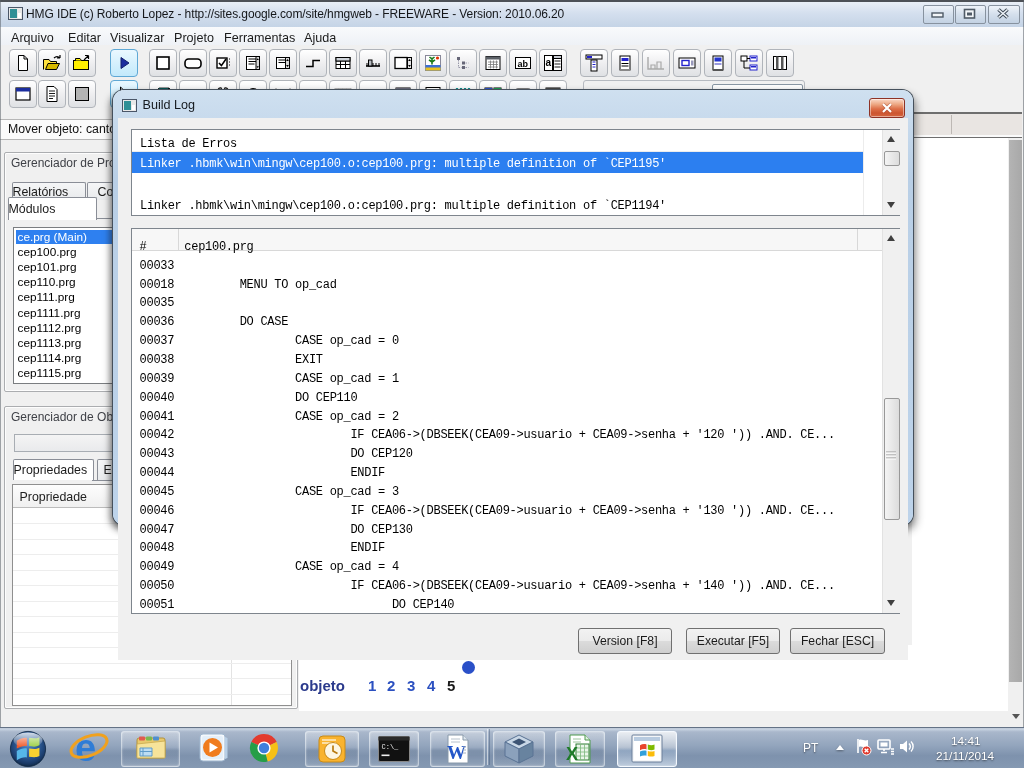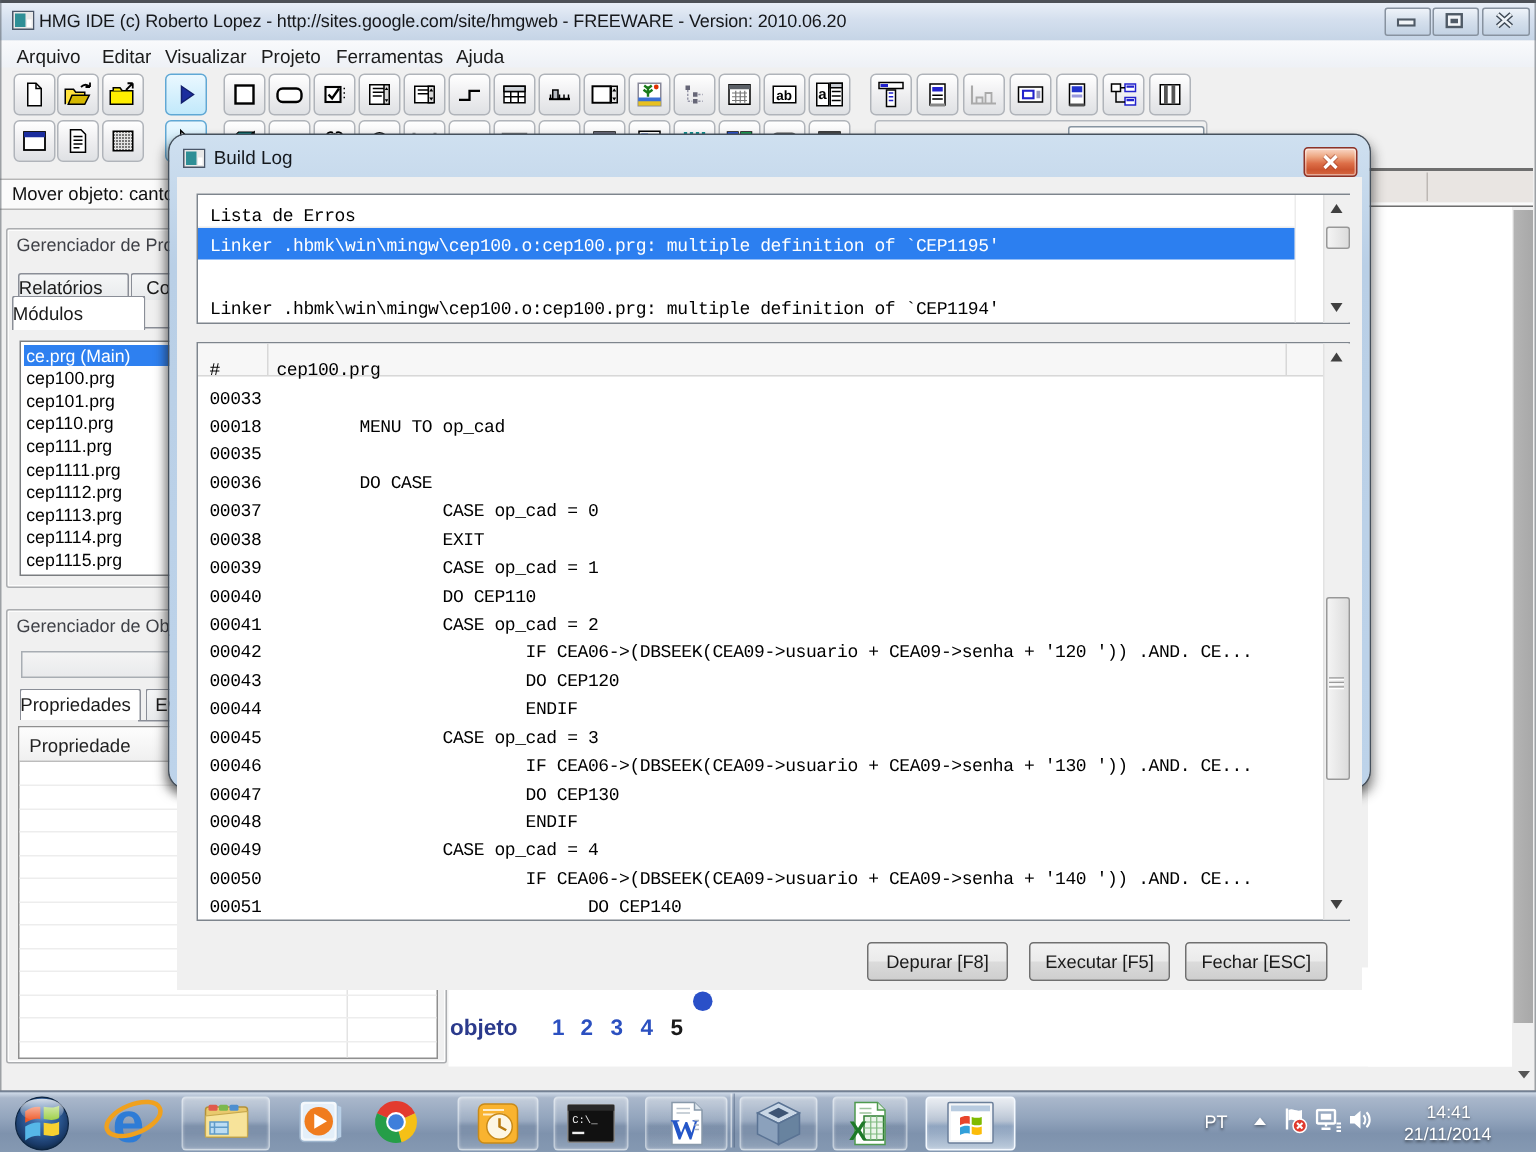--- a/index.html
+++ b/index.html
@@ -532,21 +532,21 @@
     <div class="arr" style="left:4px;top:6px;border-left:4.5px solid transparent;border-right:4.5px solid transparent;border-bottom:6px solid #404040"></div>
     <div class="sbt" style="top:168.5px;height:120px"></div>
           <svg class="abs" style="left:3px;top:222px" width="10" height="12" viewBox="0 0 10 12">
             <path d="M0 1 h10 M0 4 h10 M0 7 h10" stroke="#9a9a9a"></path>
             <path d="M0 2 h10 M0 5 h10 M0 8 h10" stroke="#fff"></path>
           </svg>
     <div class="arr" style="left:4px;top:371px;border-left:4.5px solid transparent;border-right:4.5px solid transparent;border-top:6px solid #404040"></div>
   </div>
 </div>
 
-<div class="btn" style="left:465.5px;top:538px;width:92px;height:24px;line-height:24px">Depurar [F8]</div>
+<div class="btn" style="left:465.5px;top:538px;width:92px;height:24px;line-height:24px">Version [F8]</div>
 <div class="btn" style="left:573.5px;top:538px;width:92px;height:24px;line-height:24px">Executar [F5]</div>
 <div class="btn" style="left:677.5px;top:538px;width:93px;height:24px;line-height:24px">Fechar [ESC]</div>
 </div>
 
 <div id="taskbar" style="position:absolute;left:0;top:727px;width:1024px;height:41px;z-index:20;
   background:linear-gradient(180deg,#36455c 0%,#cdd8e6 4%,#a9b7cb 12%,#93a5bd 45%,#7e92ad 70%,#8599b2 100%)">
 <style>
 .tkb{position:absolute;top:3.5px;height:34px;border:1px solid rgba(250,253,255,.5);border-radius:3px;
  background:linear-gradient(180deg,rgba(255,255,255,.32),rgba(255,255,255,.10) 45%,rgba(40,60,90,.10) 55%,rgba(255,255,255,.12));
  box-shadow:inset 0 0 2px rgba(255,255,255,.5)}

